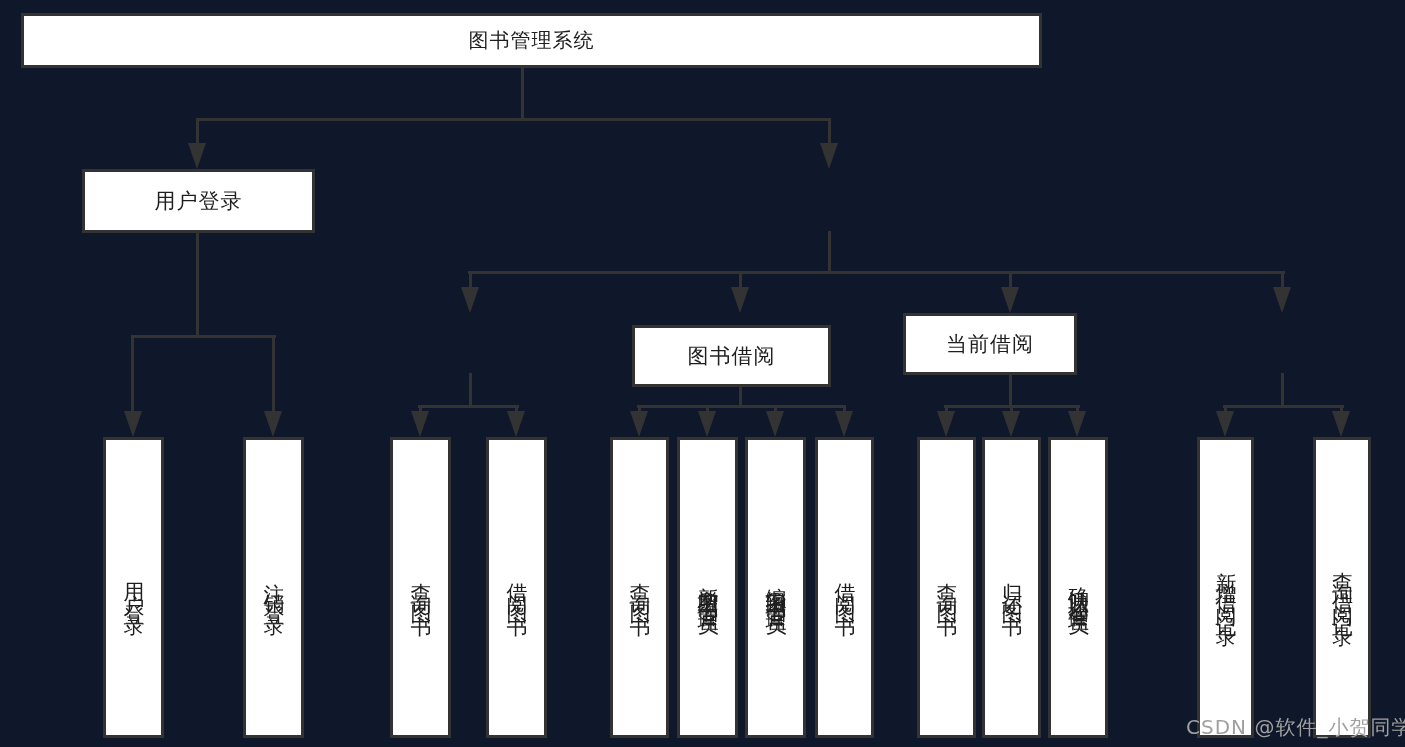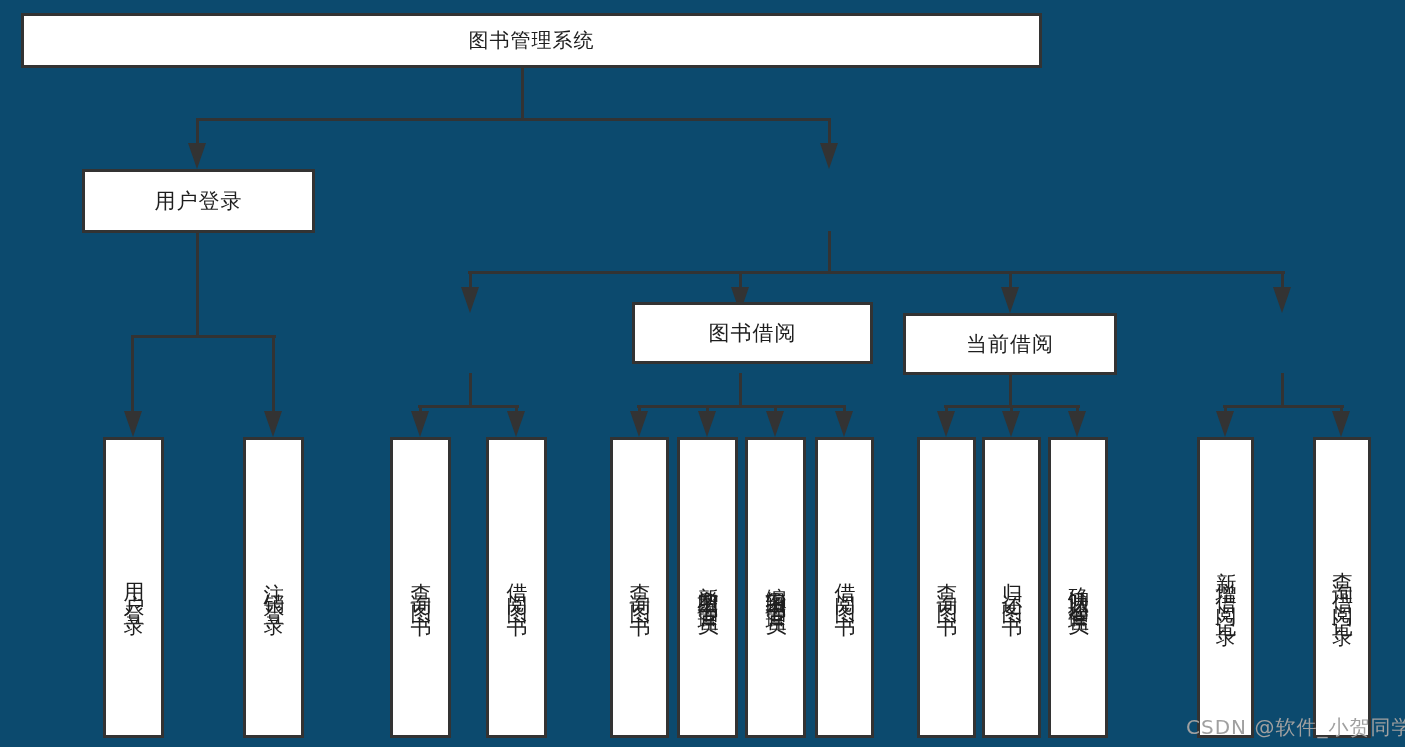--- a/index.html
+++ b/index.html
@@ -1,19 +1,19 @@
 <!DOCTYPE html>
 <html><head>
 <meta charset="utf-8">
 <style>
   html,body{margin:0;padding:0;background:#ffffff;}
   .stage{
     position:relative;
     width:1405px;height:747px;
-    background:#0c4a6e;
+    background:#0f172a;
     font-family:"DejaVu Sans","Liberation Sans",sans-serif;
     color:#1e1e1e;
     overflow:hidden;
   }
   .box{
     position:absolute;
     box-sizing:border-box;
     background:#ffffff;
     border:3px solid #333333;
     display:flex;
@@ -55,22 +55,22 @@
 </style>
 </head>
 <body>
 
 <div class="stage">
 
   <div class="box" style="left:21px;top:13px;width:1021px;height:55px;font-size:20px;">图书管理系统</div>
 
   <div class="box" style="left:82px;top:169px;width:233px;height:64px;">用户登录</div>
 
-  <div class="box" style="left:632px;top:302px;width:241px;height:62px;">图书借阅</div>
-  <div class="box" style="left:903px;top:313px;width:214px;height:62px;">当前借阅</div>
+  <div class="box" style="left:632px;top:325px;width:199px;height:62px;">图书借阅</div>
+  <div class="box" style="left:903px;top:313px;width:174px;height:62px;">当前借阅</div>
 
   <div class="box leaf" style="left:103px;top:437px;width:61px;height:301px;">用户登录</div>
   <div class="box leaf" style="left:243px;top:437px;width:61px;height:301px;">注销登录</div>
 
   <div class="box leaf" style="left:390px;top:437px;width:61px;height:301px;">查询图书</div>
   <div class="box leaf" style="left:486px;top:437px;width:61px;height:301px;">借阅图书</div>
 
   <div class="box leaf" style="left:610px;top:437px;width:59px;height:301px;">查询图书</div>
   <div class="box leaf tight" style="left:677px;top:437px;width:61px;height:301px;">新增图书（管理员）</div>
   <div class="box leaf tight" style="left:745px;top:437px;width:61px;height:301px;">编辑图书（管理员）</div>

